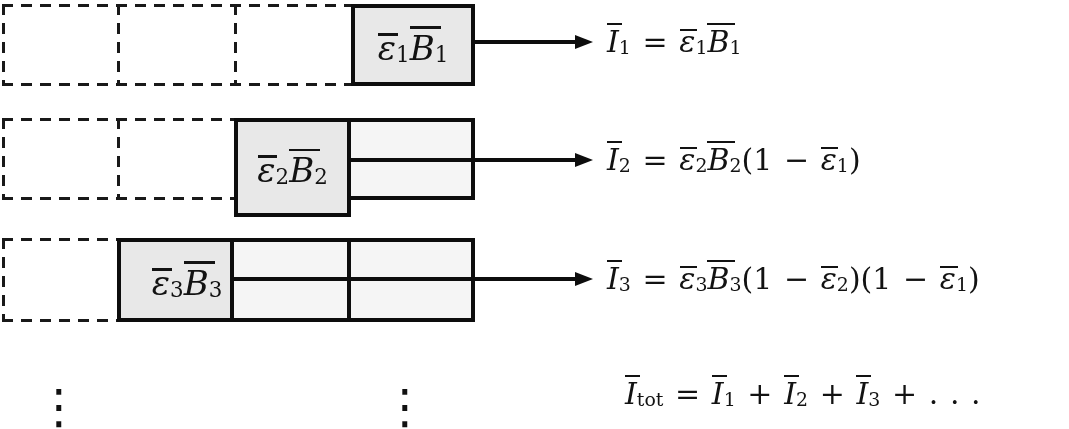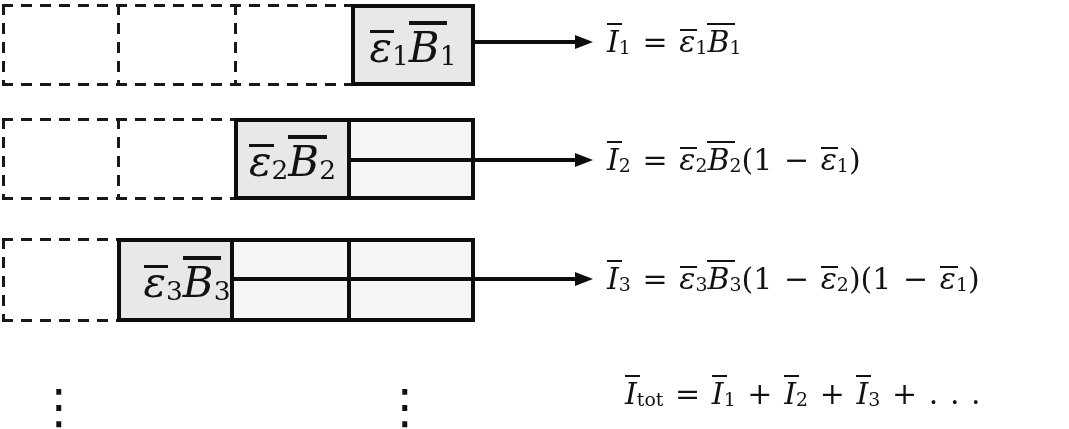--- a/index.html
+++ b/index.html
@@ -16,21 +16,21 @@
   .box { position:absolute; box-sizing:border-box; border:4px solid #0d0d0d; z-index:2; }
   .emission { background:#e8e8e8; display:flex; align-items:center; justify-content:center; }
   .transmission { background:#f5f5f5; }
   
   .arrow-line { position:absolute; height:4px; background:#0d0d0d; z-index:3; }
   .arrow-head { position:absolute; width:0; height:0; z-index:3;
     border-left:18px solid #0d0d0d; border-top:7.5px solid transparent; border-bottom:7.5px solid transparent; }
   
   .eq { position:absolute; font-size:30px; line-height:1; color:#121212;
     white-space:pre; transform:translateY(-50%); word-spacing:0.07em; z-index:4; }
-  .box-label { font-size:42px; line-height:1; color:#121212; white-space:pre;
+  .box-label { font-size:34px; line-height:1; color:#121212; white-space:pre;
     position:relative; top:3px; }
   .bar { font-style:italic; position:relative; display:inline-block; line-height:1; }
   .bar::before { content:""; position:absolute; top:-0.13em; left:0; right:-25%;
     height:0.078em; background:#121212; }
   .bar.low::before { top:0.07em; left:2%; right:-10%; }
   .eq sub, .box-label sub { font-size:0.63em; vertical-align:-0.11em; line-height:1; }
   .vdots { position:absolute; font-family:"DejaVu Sans", sans-serif; font-size:48px;
     line-height:1; color:#111111; transform:translateX(-50%); }
 </style>
 </head>
@@ -50,21 +50,21 @@
     <div class="arrow-line" style="left:475px;top:40px;width:102px"></div>
     <div class="arrow-head" style="left:575px;top:34.5px"></div>
     <div class="eq" style="left:607px;top:42px"><span class="bar">I</span><sub>1</sub> = <span class="bar low">ε</span><sub>1</sub><span class="bar">B</span><sub>1</sub></div>
   </div>
 
   <div>
     <div class="dash-h" style="left:2px;top:118px;width:232px"></div>
     <div class="dash-h" style="left:2px;top:197px;width:232px"></div>
     <div class="dash-v" style="left:2px;top:118px;height:82px"></div>
     <div class="dash-v" style="left:117px;top:118px;height:82px"></div>
-    <div class="box emission" style="left:234px;top:118px;width:117px;height:82px">
+    <div class="box emission" style="left:234px;top:118px;width:117px;height:99px">
       <span class="box-label"><span class="bar low">ε</span><sub>2</sub><span class="bar">B</span><sub>2</sub></span>
     </div>
     <div class="box transmission" style="left:347px;top:118px;width:128px;height:82px"></div>
     <div class="arrow-line" style="left:347px;top:158px;width:230px"></div>
     <div class="arrow-head" style="left:575px;top:152.5px"></div>
     <div class="eq" style="left:607px;top:160px"><span class="bar">I</span><sub>2</sub> = <span class="bar low">ε</span><sub>2</sub><span class="bar">B</span><sub>2</sub>(1 − <span class="bar low">ε</span><sub>1</sub>)</div>
   </div>
 
   <div>
     <div class="dash-h" style="left:2px;top:238px;width:115px"></div>

